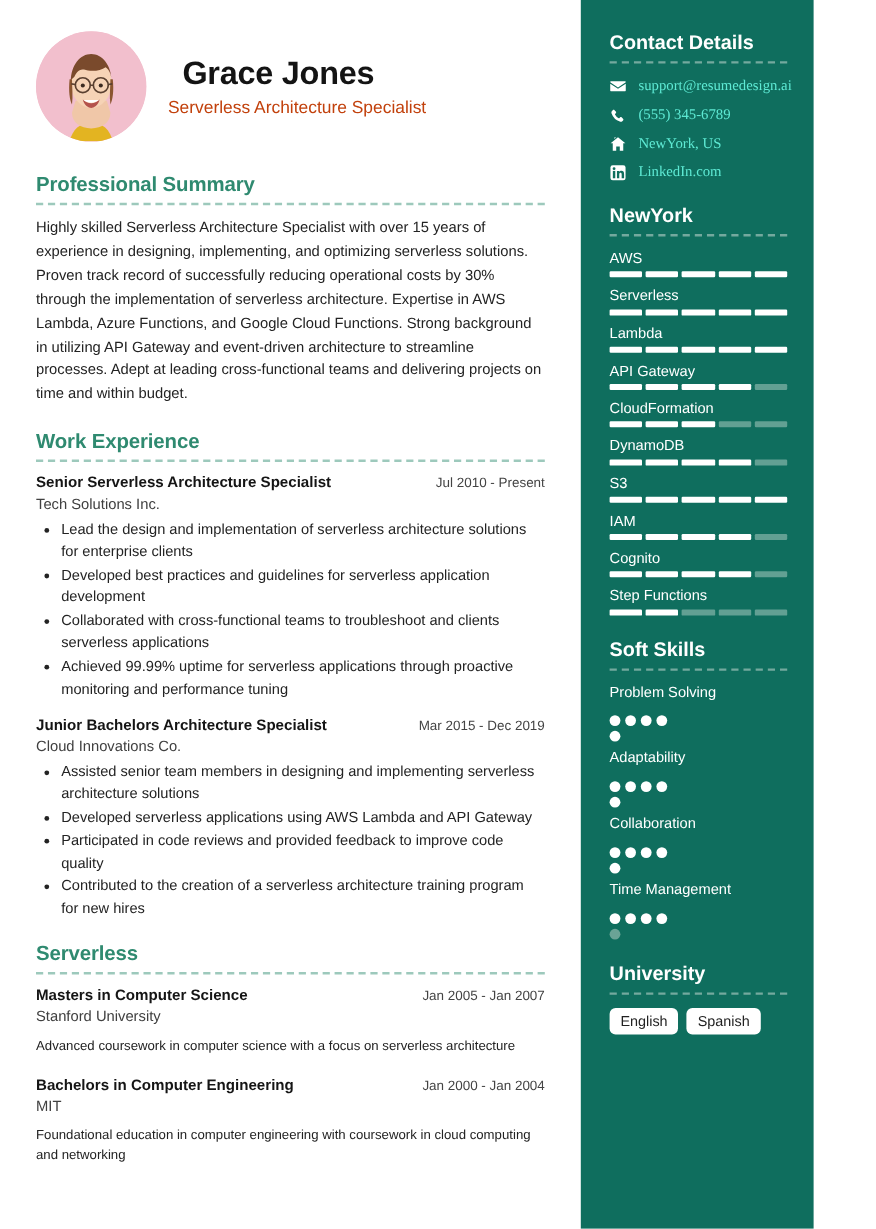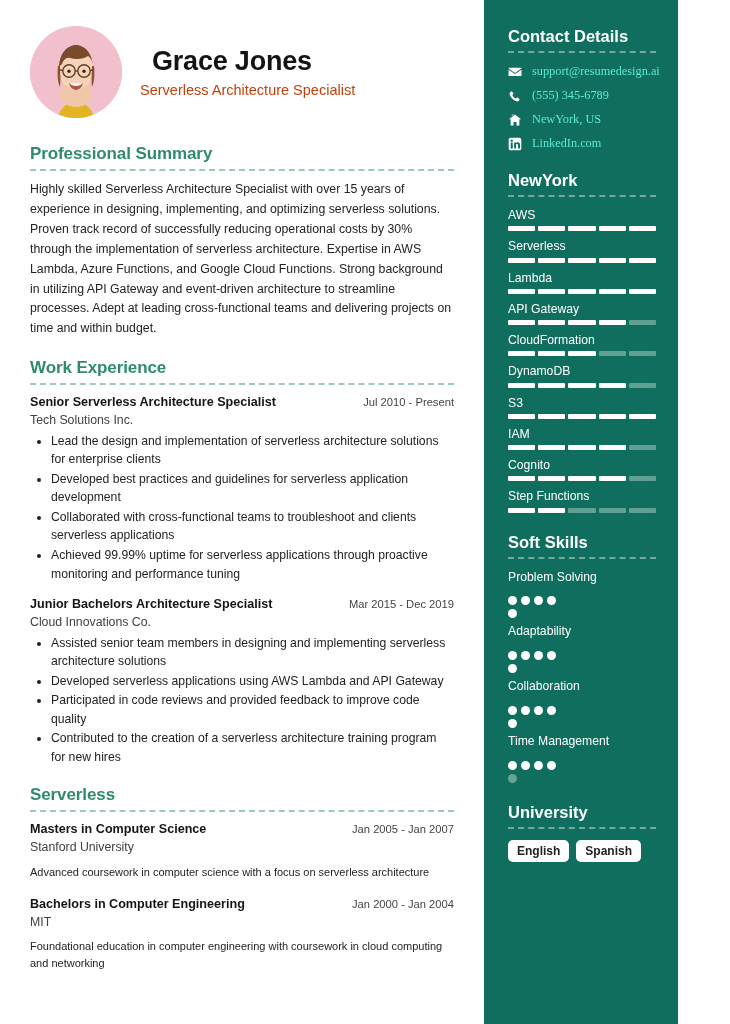--- a/index.html
+++ b/index.html
@@ -78,21 +78,21 @@
   .bars{display:flex;gap:3px;}
   .bar{height:5px;flex:1 1 0;background:#ffffff;border-radius:1px;}
   .bar.off{background:#62a093;}
 
   .soft{display:flex;align-items:flex-start;gap:8px;margin-bottom:6px;flex-direction:column;}
   .soft-name{font-size:12.2px;color:#fff;line-height:1.3;flex:1 1 auto;}
   .dots{width:56px;flex:0 0 auto;display:flex;flex-wrap:wrap;gap:4px;padding-top:3px;}
   .dot{width:9px;height:9px;border-radius:50%;background:#fff;}
   .dot.off{background:#6aa396;}
 
-  .langs{display:flex;flex-wrap:wrap;gap:7px;font-weight:bold;}
+  .langs{display:flex;flex-wrap:wrap;gap:7px;}
   .lang{
     background:#fff;color:#222;font-size:12px;
     padding:3px 9px;border-radius:5px;line-height:1.35;
   }
 </style>
 </head>
 <body>
 
 <div class="page">
 

